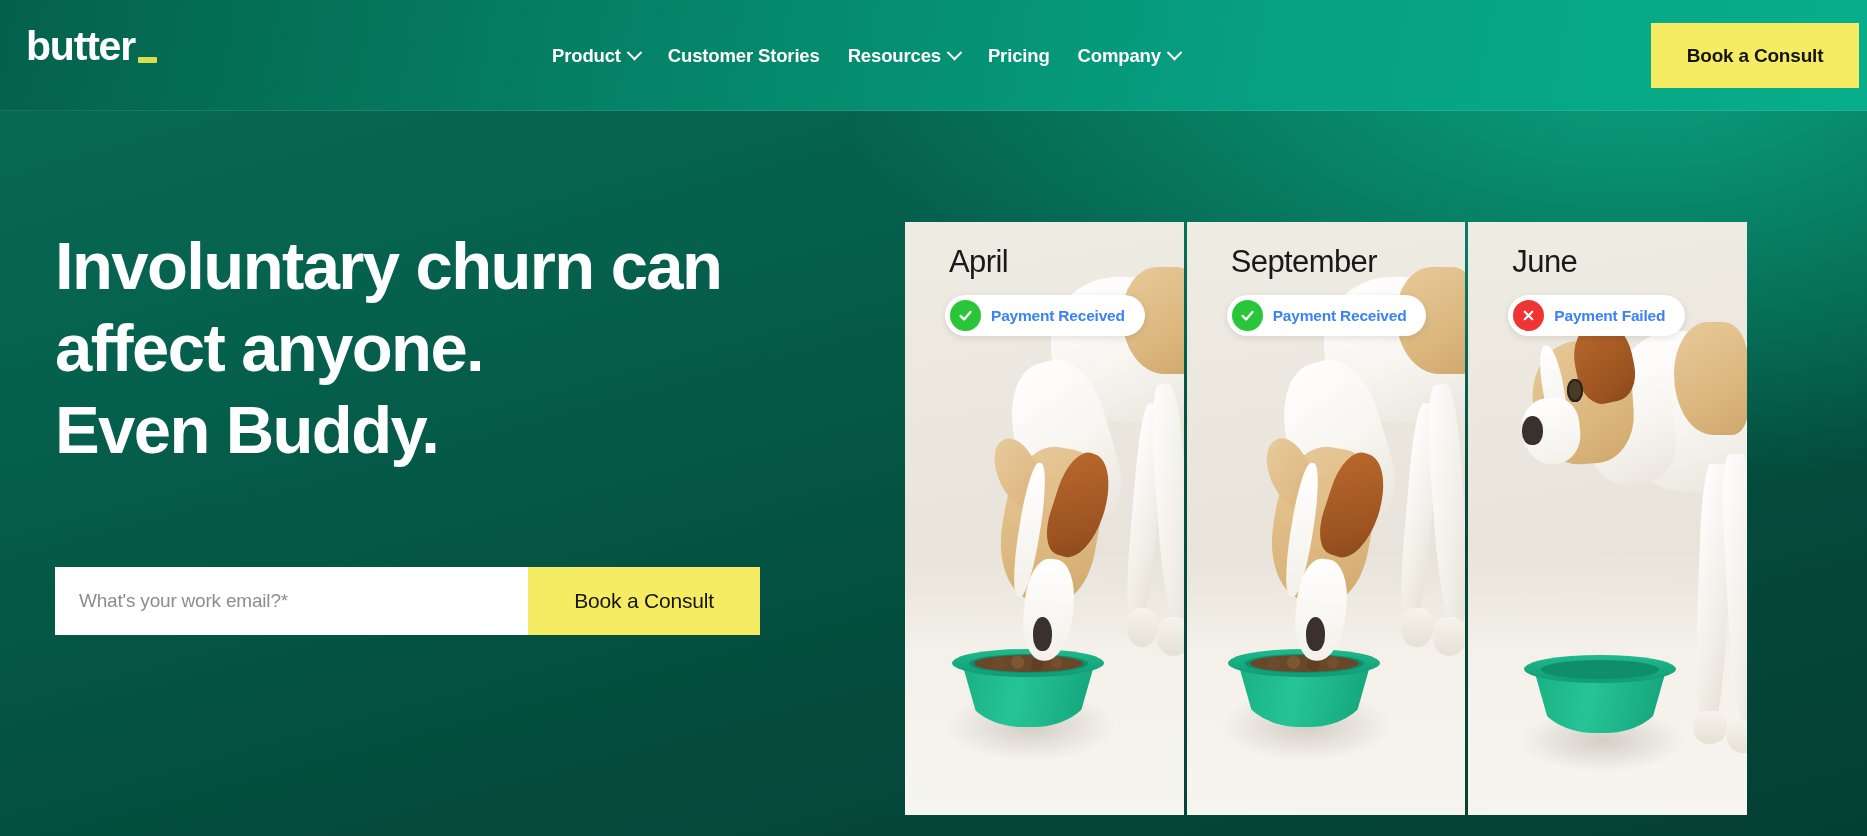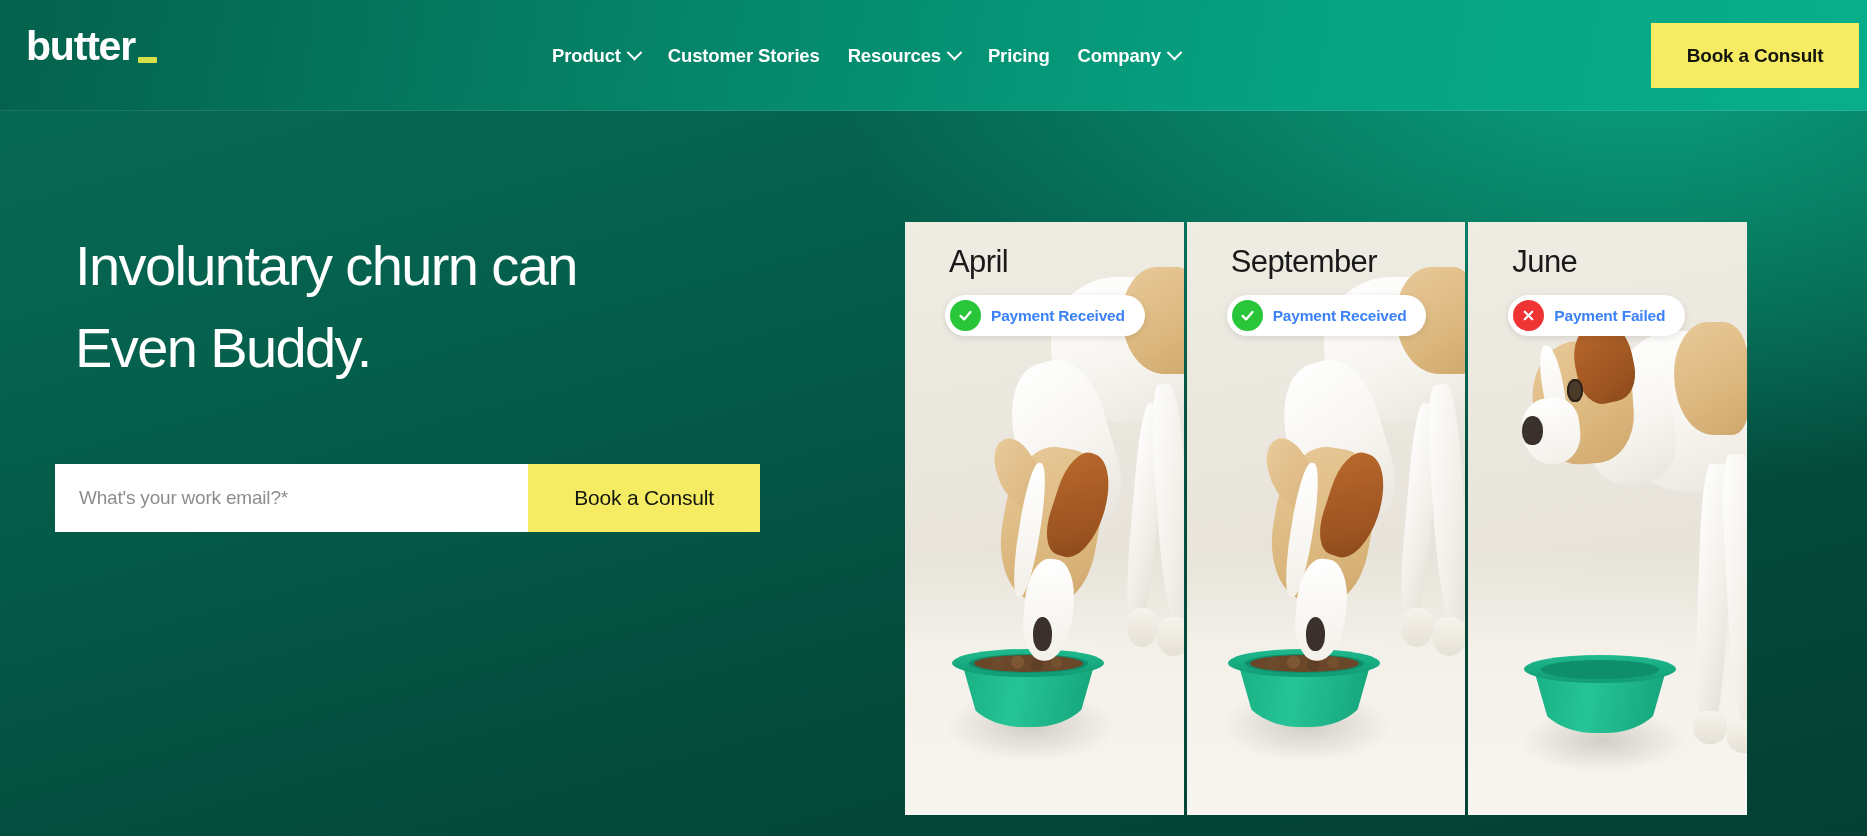--- a/index.html
+++ b/index.html
@@ -115,41 +115,40 @@
   
   .hero-left {
     position: absolute;
     left: 55px;
     top: 225px;
     width: 790px;
   }
 
   .hero-title {
     color: #ffffff;
-    font-size: 56px;
+    font-size: 67px;
     line-height: 82px;
-    font-weight: 400;
+    font-weight: 700;
     letter-spacing: -1.6px;
-    margin-left: 20px;
   }
   .hero-title .t-line { display: block; }
 
   .hero-sub {
     margin-top: 40px;
     color: #ffffff;
     font-size: 27px;
     line-height: 40px;
     font-weight: 300;
     letter-spacing: -0.35px;
     max-width: 700px;
   }
   .hero-sub .s-line { display: block; }
 
   .hero-form {
-    margin-top: 75px;
+    margin-top: 96px;
     display: flex;
     width: 705px;
     height: 68px;
   }
   .email-input {
     flex: 1;
     border: none;
     outline: none;
     background: #ffffff;
     padding: 0 24px;
@@ -504,20 +503,21 @@
 
     </nav>
 
     <button class="header-cta">Book a Consult</button>
   </header>
 
   <section class="hero-left">
 
     <h1 class="hero-title">
       <span class="t-line">Involuntary churn can</span>
+      <span class="t-line">affect anyone.</span>
       <span class="t-line">Even Buddy.</span>
     </h1>
 
 
     <form class="hero-form">
       <input class="email-input" type="text" placeholder="What's your work email?*" style="">
       <button class="form-cta" type="submit">Book a Consult</button>
     </form>
 
   </section>

